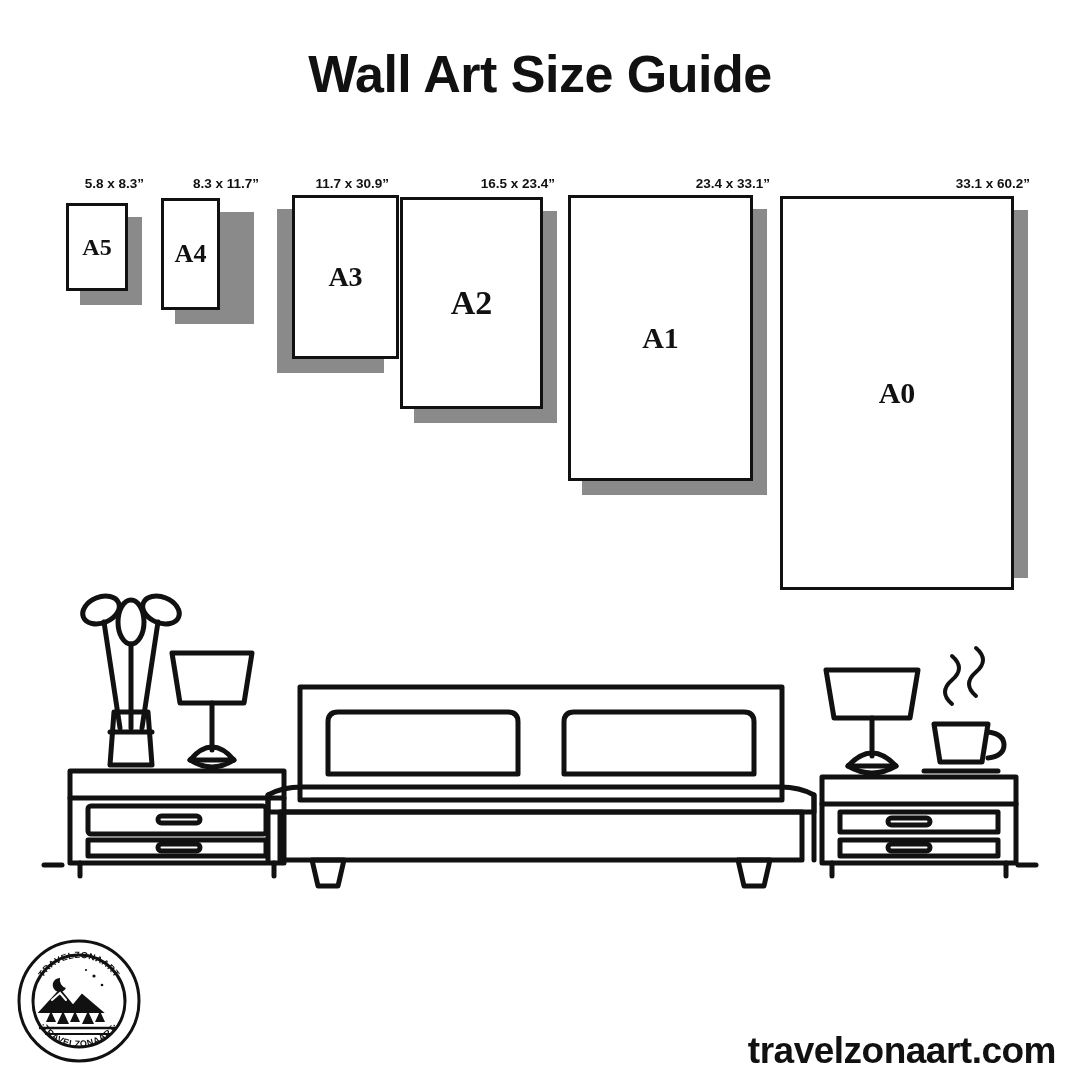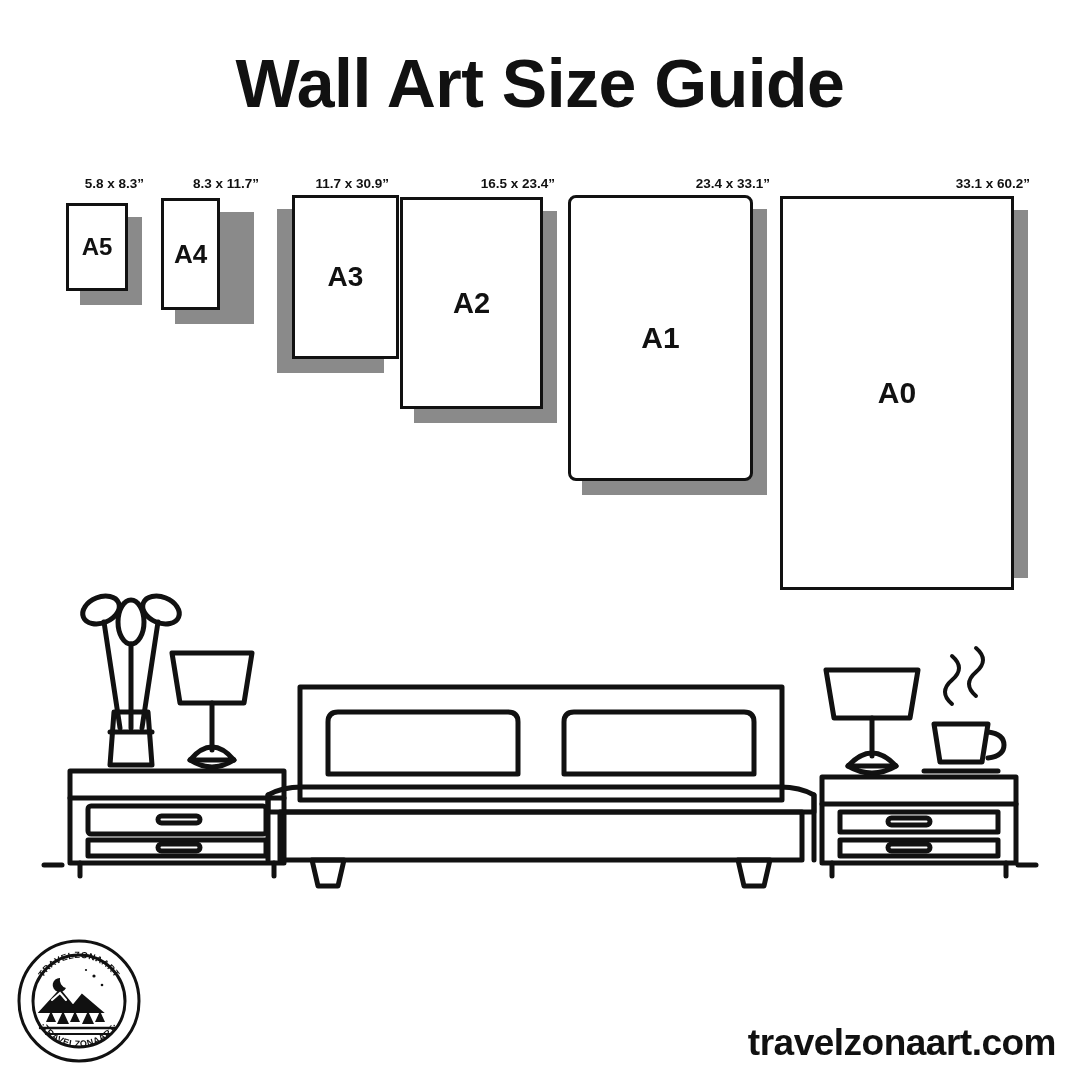--- a/index.html
+++ b/index.html
@@ -19,21 +19,21 @@
     background: #ffffff;
   }
 
   
   .title {
     position: absolute;
     top: 44px;
     left: 0;
     width: 1080px;
     text-align: center;
-    font-size: 68px;
+    font-size: 52px;
     font-weight: 700;
     letter-spacing: -0.5px;
     color: #111111;
   }
 
   
   #frames {
     position: absolute;
     left: 0;
     top: 0;
@@ -45,20 +45,21 @@
     position: absolute;
     background: #8a8a8a;
   }
   .frame-box {
     position: absolute;
     background: #ffffff;
     border: 3px solid #111111;
     display: flex;
     align-items: center;
     justify-content: center;
+    font-family: Liberation Serif, serif;
   }
   .frame-label {
     font-size: 28px;
     font-weight: 700;
     color: #111111;
   }
   .dim-label {
     position: absolute;
     font-size: 13.5px;
     font-weight: 700;
@@ -87,21 +88,21 @@
   .logo-text-top, .logo-text-bottom {
     font-size: 9px;
     font-weight: 700;
     letter-spacing: 0.5px;
   }
 
   
   .website {
     position: absolute;
     right: 24px;
-    bottom: 16px;
+    bottom: 8px;
     font-size: 37px;
     font-weight: 700;
     color: #111111;
     letter-spacing: -0.5px;
   }
 </style>
 </head>
 <body>
 
 <div id="canvas">
@@ -126,27 +127,27 @@
       <div class="frame-group" style="left: 0px; top: 0px;">
         <div class="frame-shadow" style="left: 277px; top: 209px; width: 107px; height: 164px;"></div>
         <div class="frame-box" style="left: 263px; top: 195px; width: 107px; height: 164px; margin-left: 29px;">
           <div class="frame-label" style="font-size: 28px;">A3</div>
         </div>
         <div class="dim-label" style="left: 258px; top: 176px; width: 131px;">11.7 x 30.9”</div>
       </div>
       <div class="frame-group" style="left: 0px; top: 0px;">
         <div class="frame-shadow" style="left: 414px; top: 211px; width: 143px; height: 212px;"></div>
         <div class="frame-box" style="left: 400px; top: 197px; width: 143px; height: 212px;">
-          <div class="frame-label" style="font-size: 29px;">A2</div>
+          <div class="frame-label" style="font-size: 34px;">A2</div>
         </div>
         <div class="dim-label" style="left: 388px; top: 176px; width: 167px;">16.5 x 23.4”</div>
       </div>
       <div class="frame-group" style="left: 0px; top: 0px;">
         <div class="frame-shadow" style="left: 582px; top: 209px; width: 185px; height: 286px;"></div>
-        <div class="frame-box" style="left: 568px; top: 195px; width: 185px; height: 286px; border-radius: 8px;">
+        <div class="frame-box" style="left: 568px; top: 195px; width: 185px; height: 286px;">
           <div class="frame-label" style="font-size: 30px;">A1</div>
         </div>
         <div class="dim-label" style="left: 561px; top: 176px; width: 209px;">23.4 x 33.1”</div>
       </div>
       <div class="frame-group" style="left: 0px; top: 0px;">
         <div class="frame-shadow" style="left: 794px; top: 210px; width: 234px; height: 368px;"></div>
         <div class="frame-box" style="left: 780px; top: 196px; width: 234px; height: 394px;">
           <div class="frame-label" style="font-size: 30px;">A0</div>
         </div>
         <div class="dim-label" style="left: 772px; top: 176px; width: 258px;">33.1 x 60.2”</div>

